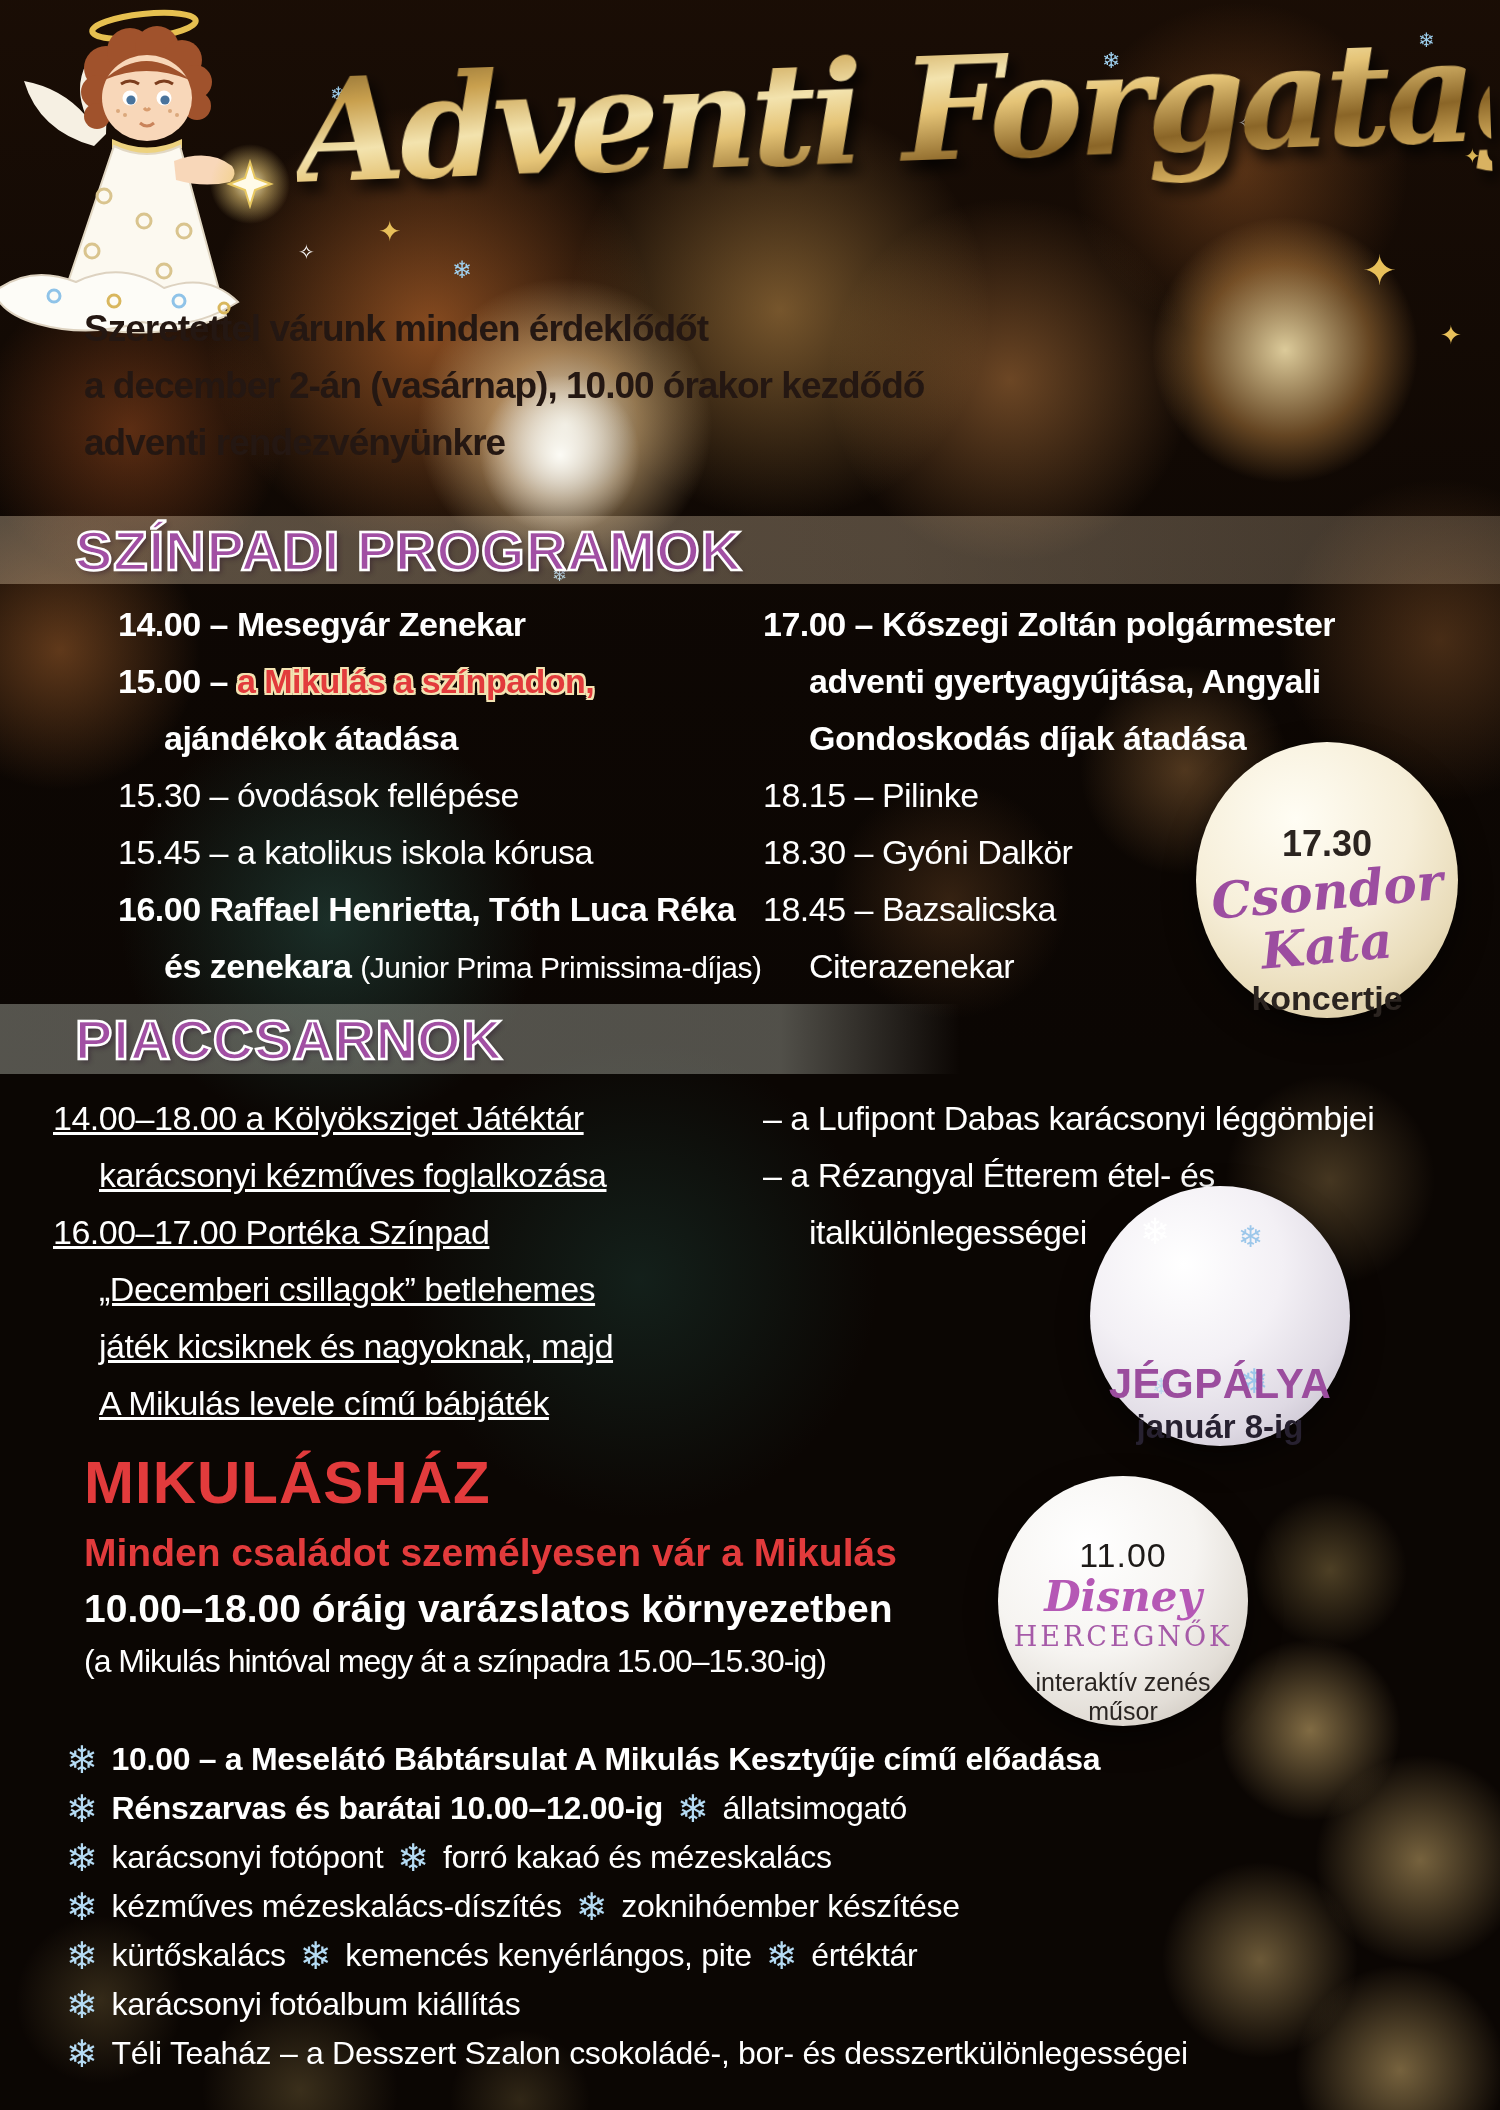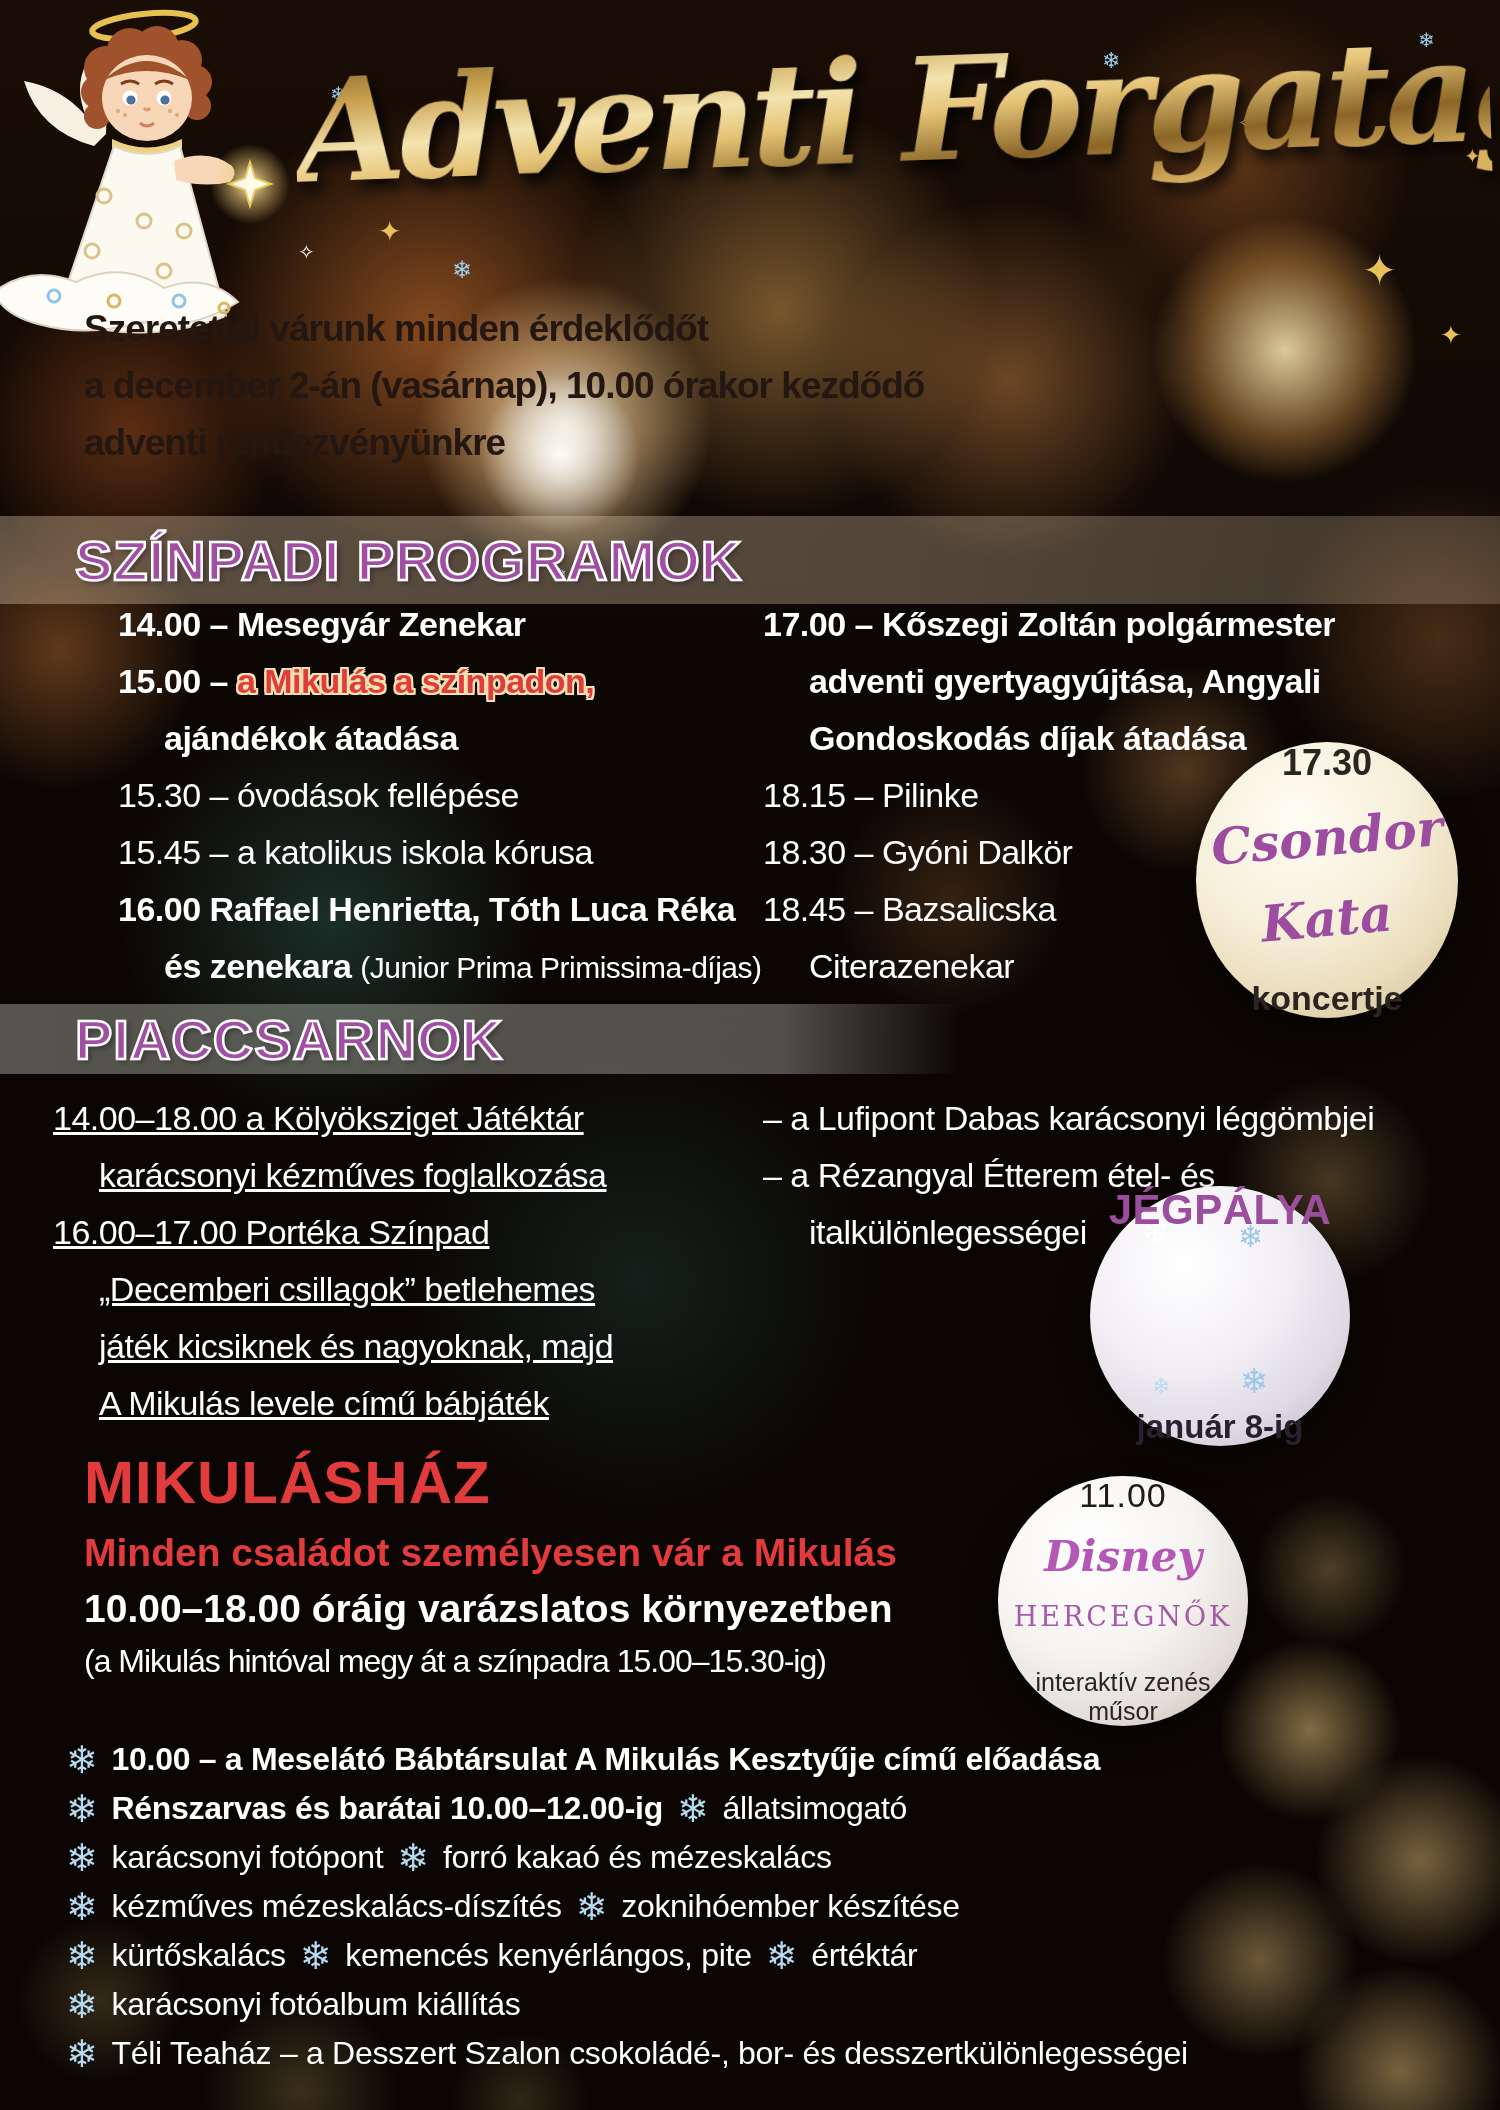--- a/index.html
+++ b/index.html
@@ -36,38 +36,38 @@
          font-family:"DejaVu Serif",serif;font-style:italic;font-weight:bold;
          font-size:142px;letter-spacing:-6px;transform:rotate(-2deg);
          background:linear-gradient(175deg,#6e5426 0%,#c9a04e 22%,#f3e3ae 40%,#e5c477 52%,#8a6527 72%,#d9b261 90%);
          -webkit-background-clip:text;background-clip:text;color:#d9b261;-webkit-text-fill-color:transparent;
          filter:drop-shadow(6px 9px 7px rgba(0,0,0,0.78));margin:0;}
   .intro{position:absolute;left:84px;top:300px;font-size:37px;font-weight:bold;
          color:#241712;line-height:57px;letter-spacing:-1px;}
   .intro p{margin:0;}
   .band{position:absolute;left:0;width:100%;display:flex;align-items:center;
         padding-left:75px;box-sizing:border-box;}
-  .band-stage{top:516px;height:88px;background:linear-gradient(90deg, rgba(240,216,182,0.34), rgba(240,216,182,0.30) 60%, rgba(240,216,182,0.22));}
+  .band-stage{top:516px;height:68px;background:linear-gradient(90deg, rgba(240,216,182,0.34), rgba(240,216,182,0.30) 60%, rgba(240,216,182,0.22));}
   .band-market{top:1004px;height:70px;background:linear-gradient(90deg, rgba(196,200,188,0.40) 0%, rgba(196,200,188,0.38) 52%, rgba(196,200,188,0) 64%);}
   .hdr{font-size:56px;font-weight:bold;color:#a14fa3;letter-spacing:1px;margin:0;
        -webkit-text-stroke:2.5px #ffffff;text-shadow:3px 3px 5px rgba(40,15,40,0.45);}
   .col{position:absolute;font-size:34px;line-height:57px;color:#ffffff;letter-spacing:-0.5px;}
   .col p{margin:0;}
   .ind{padding-left:46px;}
   .xb{font-weight:bold;}
   .small{font-size:30px;font-weight:normal;}
   .stage-left{left:70px;top:596px;margin-left:48px;}
   .stage-right{left:763px;top:596px;}
   .market-left{left:53px;top:1090px;text-decoration:underline;}
   .market-right{left:763px;top:1090px;}
   .red-outline{color:#e23b3c;font-weight:bold;
     text-shadow:-2px 0 0 #f3e3b2,2px 0 0 #f3e3b2,0 -2px 0 #f3e3b2,0 2px 0 #f3e3b2,
                 -2px -2px 0 #f3e3b2,2px 2px 0 #f3e3b2,-2px 2px 0 #f3e3b2,2px -2px 0 #f3e3b2;}
   .badge{position:absolute;border-radius:50%;display:flex;flex-direction:column;
-         align-items:center;justify-content:space-between;text-align:center;
+         align-items:center;justify-content:flex-end;text-align:center;
          box-shadow:0 12px 30px rgba(0,0,0,0.55);}
   .badge-csondor{left:1196px;top:742px;width:262px;height:276px;
      background:radial-gradient(circle at 38% 28%, #fffdf4 0%, #f6eed8 45%, #e9dcba 70%, #c9b88e 100%);}
   .bc-time{font-size:36px;font-weight:bold;color:#2b2420;}
   .bc-name{font-family:"DejaVu Serif",serif;font-style:italic;font-weight:bold;
            font-size:50px;line-height:54px;color:#9c4da0;transform:rotate(-5deg);}
   .bc-suffix{font-size:34px;font-weight:bold;color:#2b2420;margin-top:6px;}
   .badge-ice{left:1090px;top:1186px;width:260px;height:260px;
      background:radial-gradient(circle at 36% 30%, #ffffff 0%, #f3f0f5 40%, #ded9e3 70%, #b7b0bf 100%);}
   .bi-title{font-size:42px;font-weight:bold;color:#9b4d9e;letter-spacing:0.5px;position:relative;}

